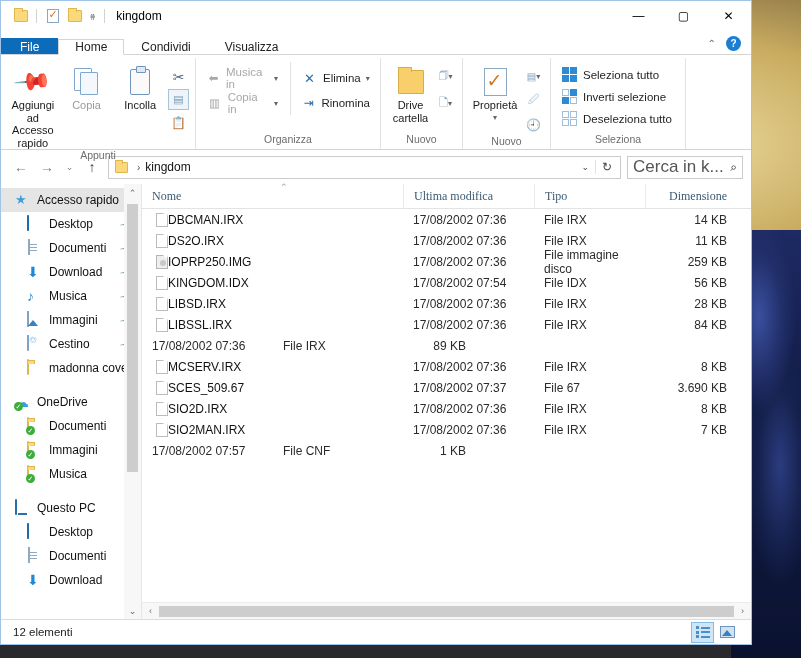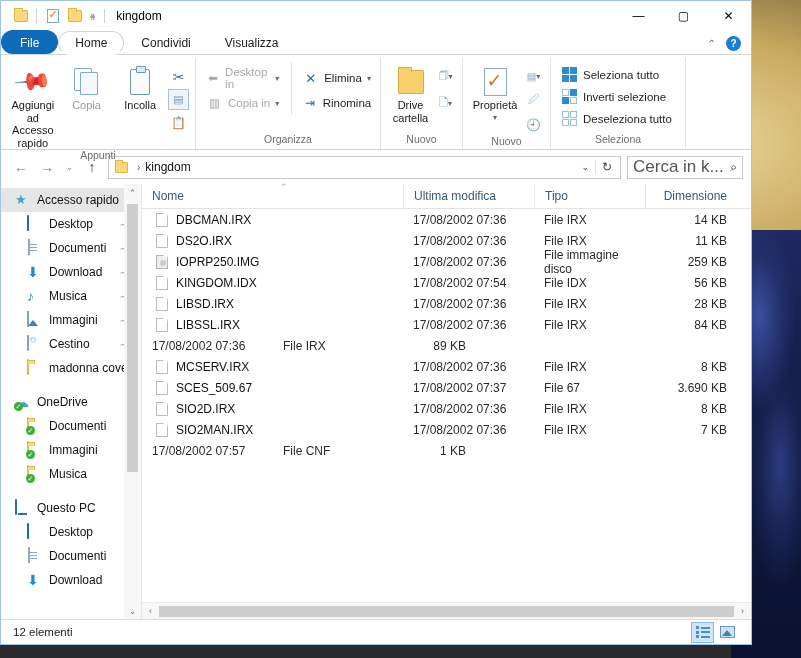--- a/index.html
+++ b/index.html
@@ -82,28 +82,27 @@
   }
 
   
   .tabstrip {
     height: 24px; background: #ffffff;
     display: flex; align-items: flex-end;
     border-bottom: 1px solid #d4d4d4;
     position: relative; flex: 0 0 24px;
   }
   .tab {
-    height: 24px; padding: 0 16px;
+    height: 16px; padding: 0 16px;
     display: flex; align-items: center;
     font-size: 12px; color: #222;
     background: #f0f0f0;
     border-left: 1px solid #d4d4d4;
     border-top: 1px solid #d4d4d4;
     border-right: 1px solid #d4d4d4;
-    border-radius: 12px;
   }
   .tab.file {
     background: #0d6cb9; color: #fff;
     border-color: #0d6cb9;
     padding: 0 18px;
   }
   .tab.active {
     background: #ffffff;
     border-bottom: 1px solid #ffffff;
     margin-bottom: -1px;
@@ -287,39 +286,39 @@
     display: flex; flex-direction: column; align-items: center;
   }
   .sb-arrow { height: 17px; font-size: 9px; color: #666; display: flex; align-items: center; }
   .sb-thumb { position: absolute; top: 20px; height: 268px; width: 11px; background: #cdcdcd; left: 3px; }
 
   
   .filepane { flex: 1; display: flex; flex-direction: column; min-width: 0; border-left: 1px solid #e6e6e6; }
   .colhead {
     height: 25px; display: flex; align-items: center;
     border-bottom: 1px solid #e3e3e3; font-size: 12px; color: #3c5a72;
-    background: #fff; position: relative;
+    background: #fff; position: relative; font-family: Liberation Serif, serif;
   }
   .col { padding-left: 10px; position: relative; height: 25px; display: flex; align-items: center; }
   .col + .col { border-left: 1px solid #e9e9e9; }
   .col.name { width: 261px; }
   .col.mod { width: 131px; }
   .col.type { width: 111px; }
   .col.size { width: 92px; justify-content: flex-end; padding-right: 10px; }
   .sortmark {
     position: absolute; left: 138px; top: -2px;
     font-size: 9px; color: #8aa8bf;
   }
   .rows { flex: 1; overflow: hidden; }
   .frow {
     height: 21px; display: flex; align-items: center;
     font-size: 12px; color: #111;
   }
   .frow .c { height: 21px; display: flex; align-items: center; }
-  .frow .c.name { width: 261px; padding-left: 14px; gap: 8px; }
+  .frow .c.name { width: 261px; padding-left: 14px; }
   .frow .c.mod { width: 131px; padding-left: 10px; color: #2b2b2b; }
   .frow .c.type { width: 111px; padding-left: 10px; color: #2b2b2b; }
   .frow .c.size { width: 92px; justify-content: flex-end; padding-right: 10px; color: #2b2b2b; }
   .fileicon {
     width: 12px; height: 14px; flex: 0 0 12px;
     background: #fff; border: 1px solid #bcbcbc; position: relative;
   }
   .fileicon:after {
     content: ""; position: absolute; right: -1px; top: -1px;
     border-left: 4px solid transparent; border-top: 4px solid #fff;
@@ -436,21 +435,21 @@
         </div>
       </div>
       <div class="rgroup-label">Appunti</div>
     </div>
 
     <div class="rgroup" style="width:185px">
       <div class="rgroup-body" style="gap:8px">
         <div class="smallcol" style="width:88px">
           <div class="smallbtn dim">
             <span class="ic">⬅</span>
-            <span>Desktop in</span>
+            <span>Musica in</span>
             <span class="caret">▾</span>
           </div>
           <div class="smallbtn dim">
             <span class="ic">▥</span>
             <span>Copia in</span>
             <span class="caret">▾</span>
           </div>
         </div>
         <div class="smallcol" style="width:84px;border-left:1px solid #e2e2e2;padding-left:6px">
           <div class="smallbtn">

